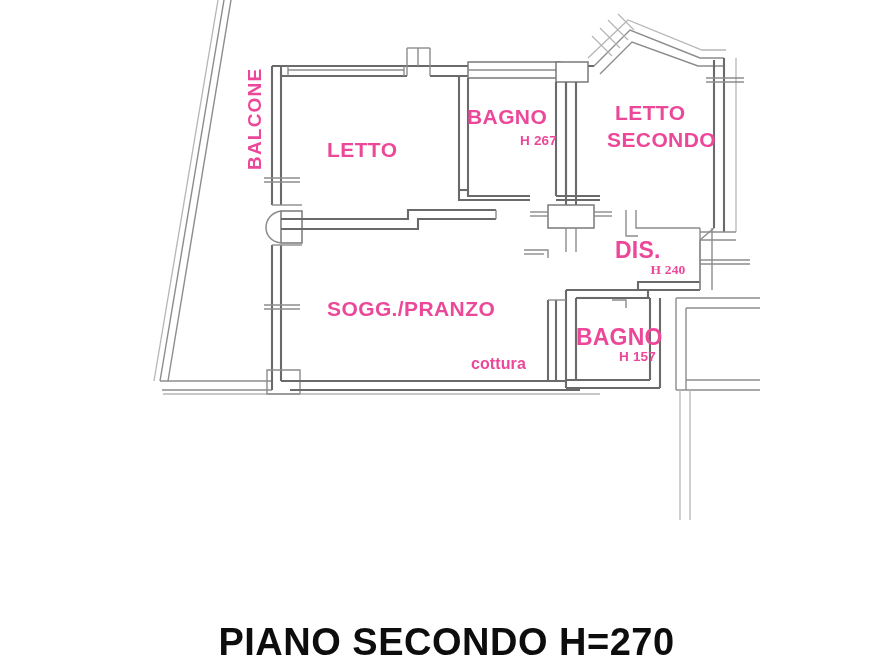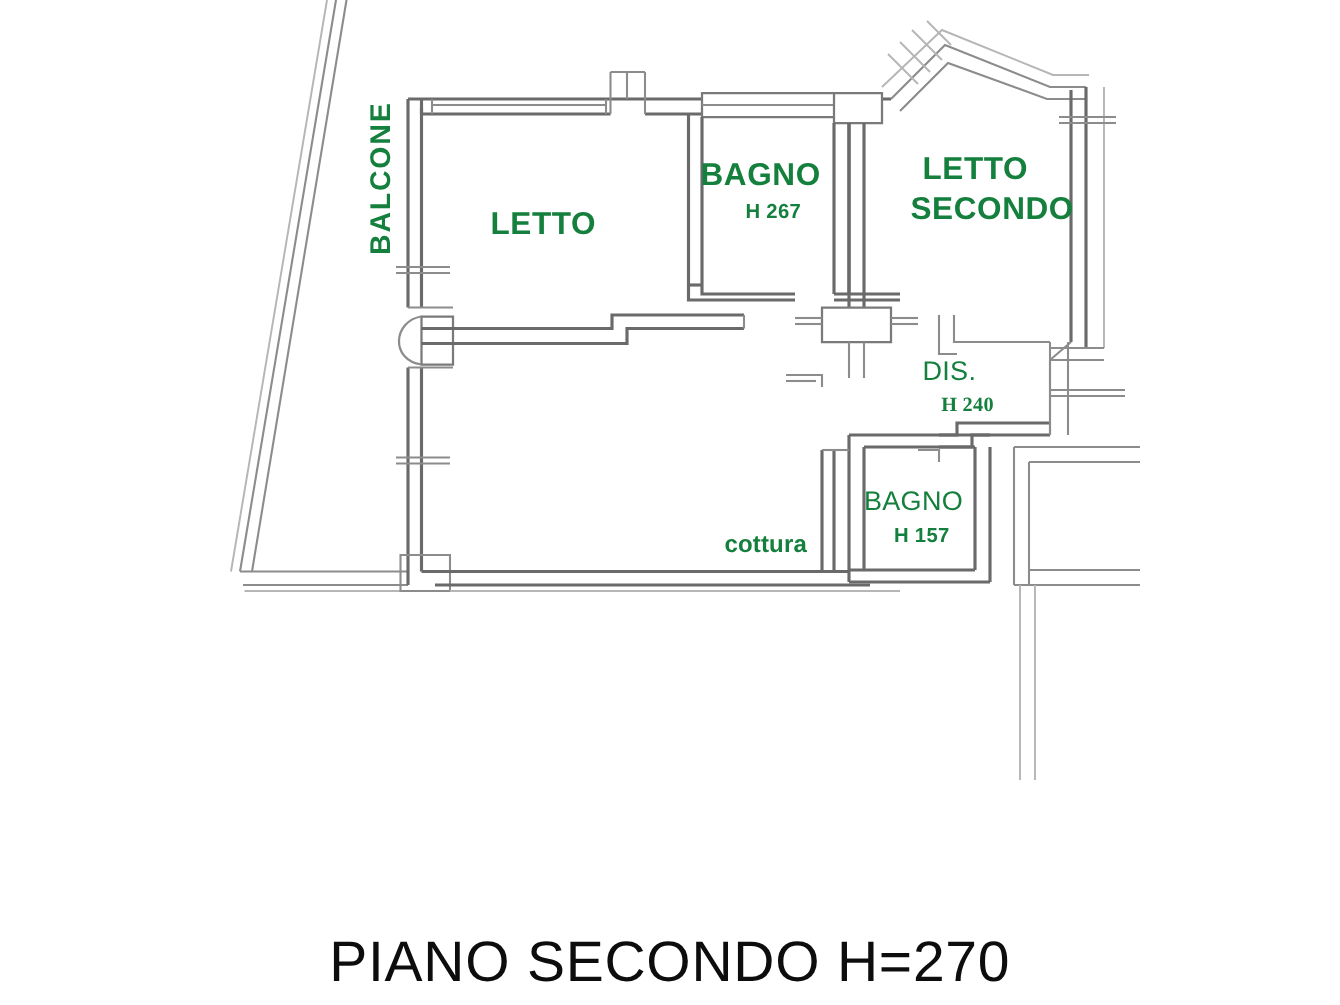--- a/index.html
+++ b/index.html
@@ -53,62 +53,63 @@
     stroke: #8c8c8c;
     stroke-width: 1.5;
   }
   .fixture {
     fill: #ffffff;
     stroke: #7a7a7a;
     stroke-width: 1.5;
   }
   .label {
     position: absolute;
-    color: #15803d;
+    color: #ec4899;
     font-family: "Liberation Sans", sans-serif;
     white-space: nowrap;
     line-height: 1.08;
     user-select: none;
   }
   .room-name {
     font-size: 21px;
     font-weight: 700;
     letter-spacing: 0.4px;
   }
   .room-name-sm {
-    font-size: 18px;
-    font-weight: 400;
+    font-size: 23px;
+    font-weight: 700;
     letter-spacing: 0.2px;
   }
   .room-h {
     font-size: 13.5px;
     font-weight: 700;
     letter-spacing: 0.2px;
     text-align: center;
+    padding-left: 23px;
   }
   .room-sub {
     font-size: 16px;
     font-weight: 700;
     letter-spacing: 0.1px;
   }
   .vertical-label {
     font-size: 19px;
     font-weight: 700;
     letter-spacing: 1.2px;
     transform: rotate(-90deg);
     transform-origin: left bottom;
   }
   .caption {
     position: absolute;
     left: 0;
     right: 0;
     bottom: 6px;
     text-align: center;
     font-size: 38px;
-    font-weight: 400;
+    font-weight: 700;
     color: #0d0d0d;
     letter-spacing: 0.5px;
     font-family: "Liberation Sans", sans-serif;
   }
   .centered-block {
     text-align: center;
   }
 </style>
 </head>
 <body>
@@ -305,18 +306,19 @@
 
   <div class="label room-name" style="left: 615px; top: 102px;">LETTO</div>
   <div class="label room-name" style="left: 607px; top: 129px;">SECONDO</div>
 
   <div class="label room-name-sm" style="left: 615px; top: 238px;">DIS.</div>
   <div class="label room-h" style="left: 610px; top: 263px; width: 70px; font-family: Liberation Serif, serif;">H 240</div>
 
   <div class="label room-name-sm" style="left: 576px; top: 325px;">BAGNO</div>
   <div class="label room-h" style="left: 573px; top: 350px; width: 83px;">H 157</div>
 
-
-  <div class="label room-sub" style="left: 483px; top: 355px;">cottura</div>
+  <div class="label room-name" style="left: 327px; top: 298px;">SOGG./PRANZO</div>
+
+  <div class="label room-sub" style="left: 471px; top: 355px;">cottura</div>
 
   <div class="caption">PIANO SECONDO H=270</div>
 
 </div>
 
 </body></html>

